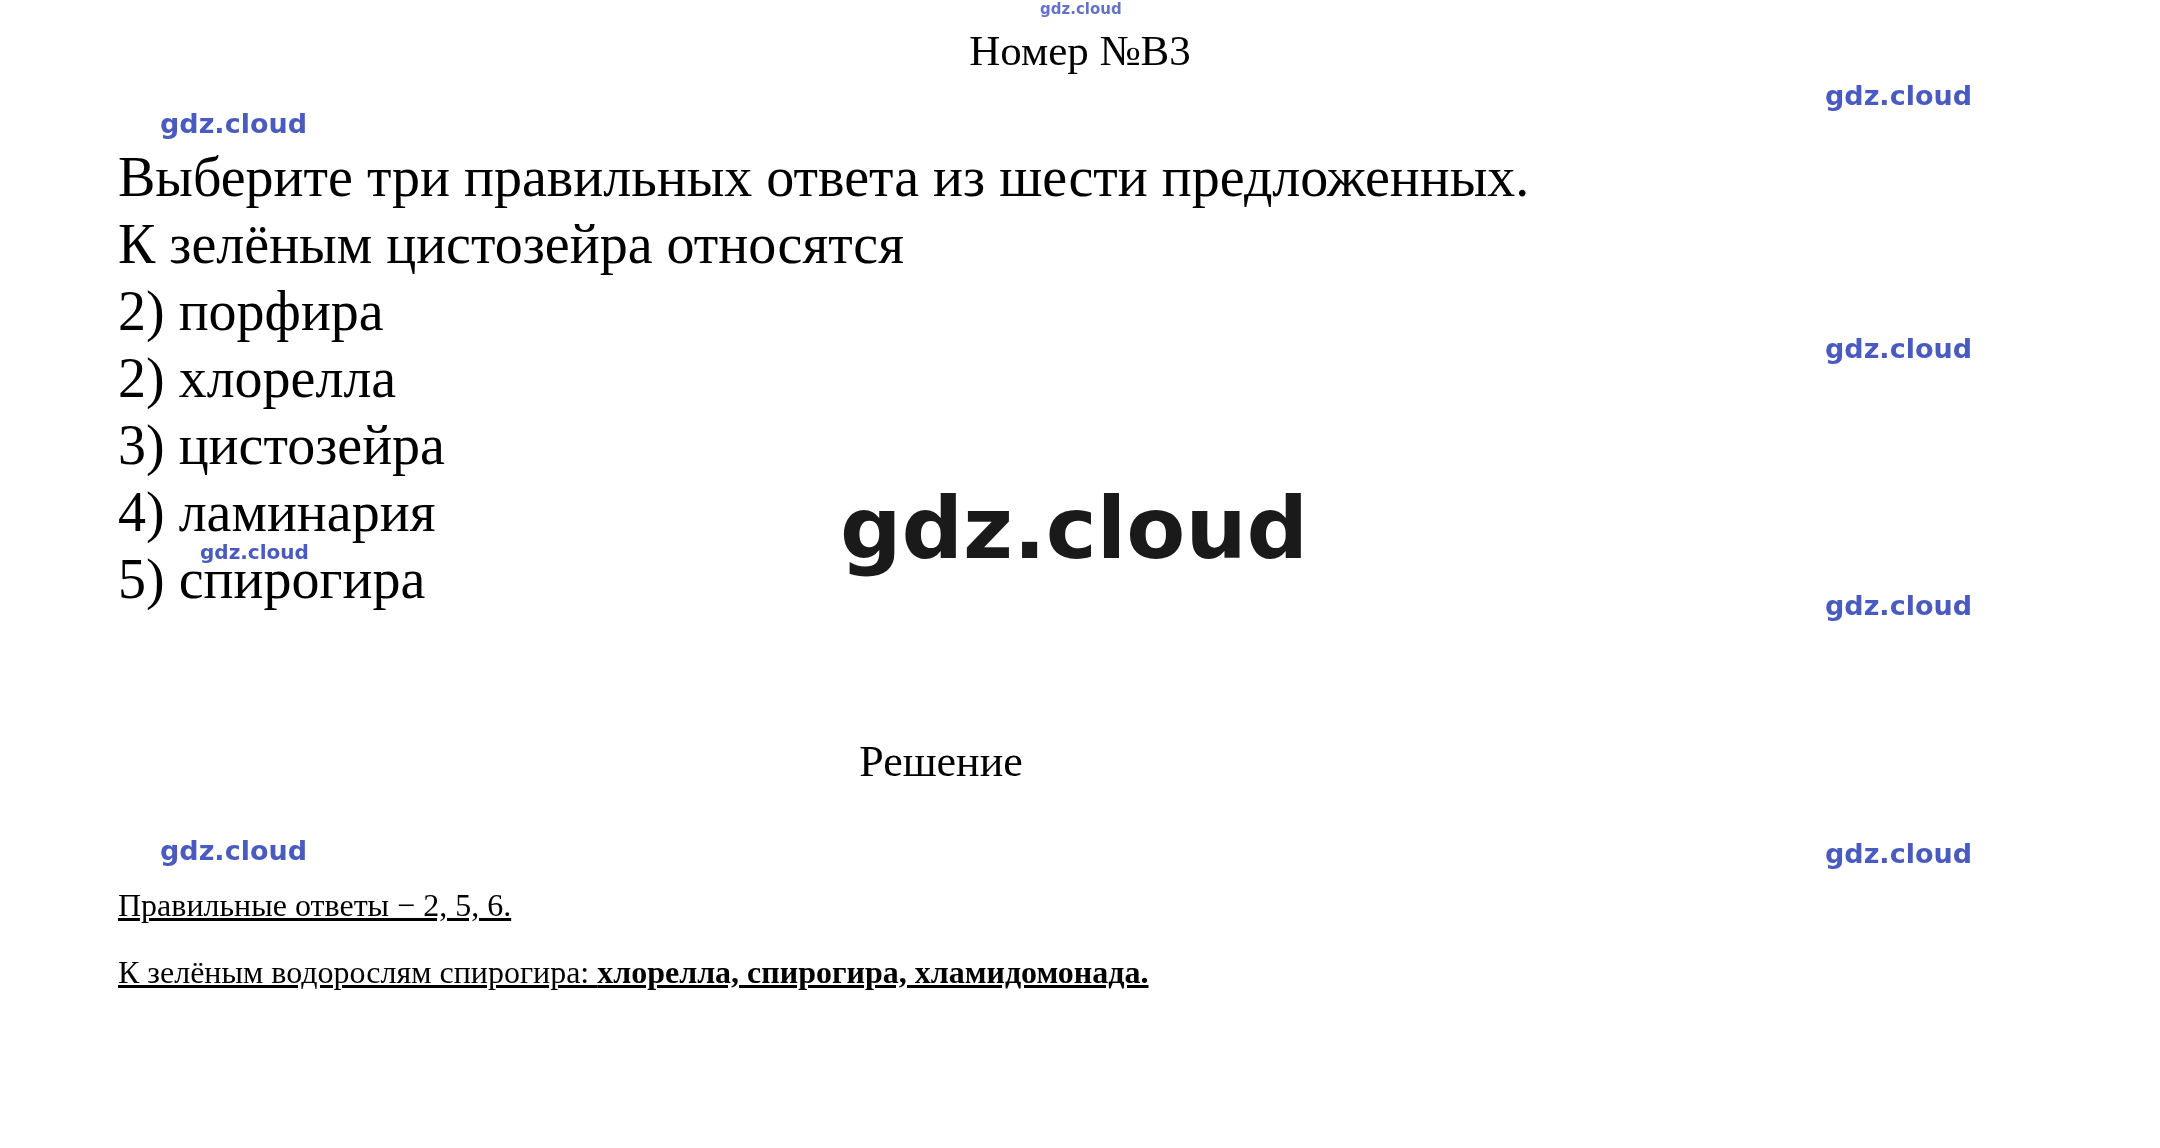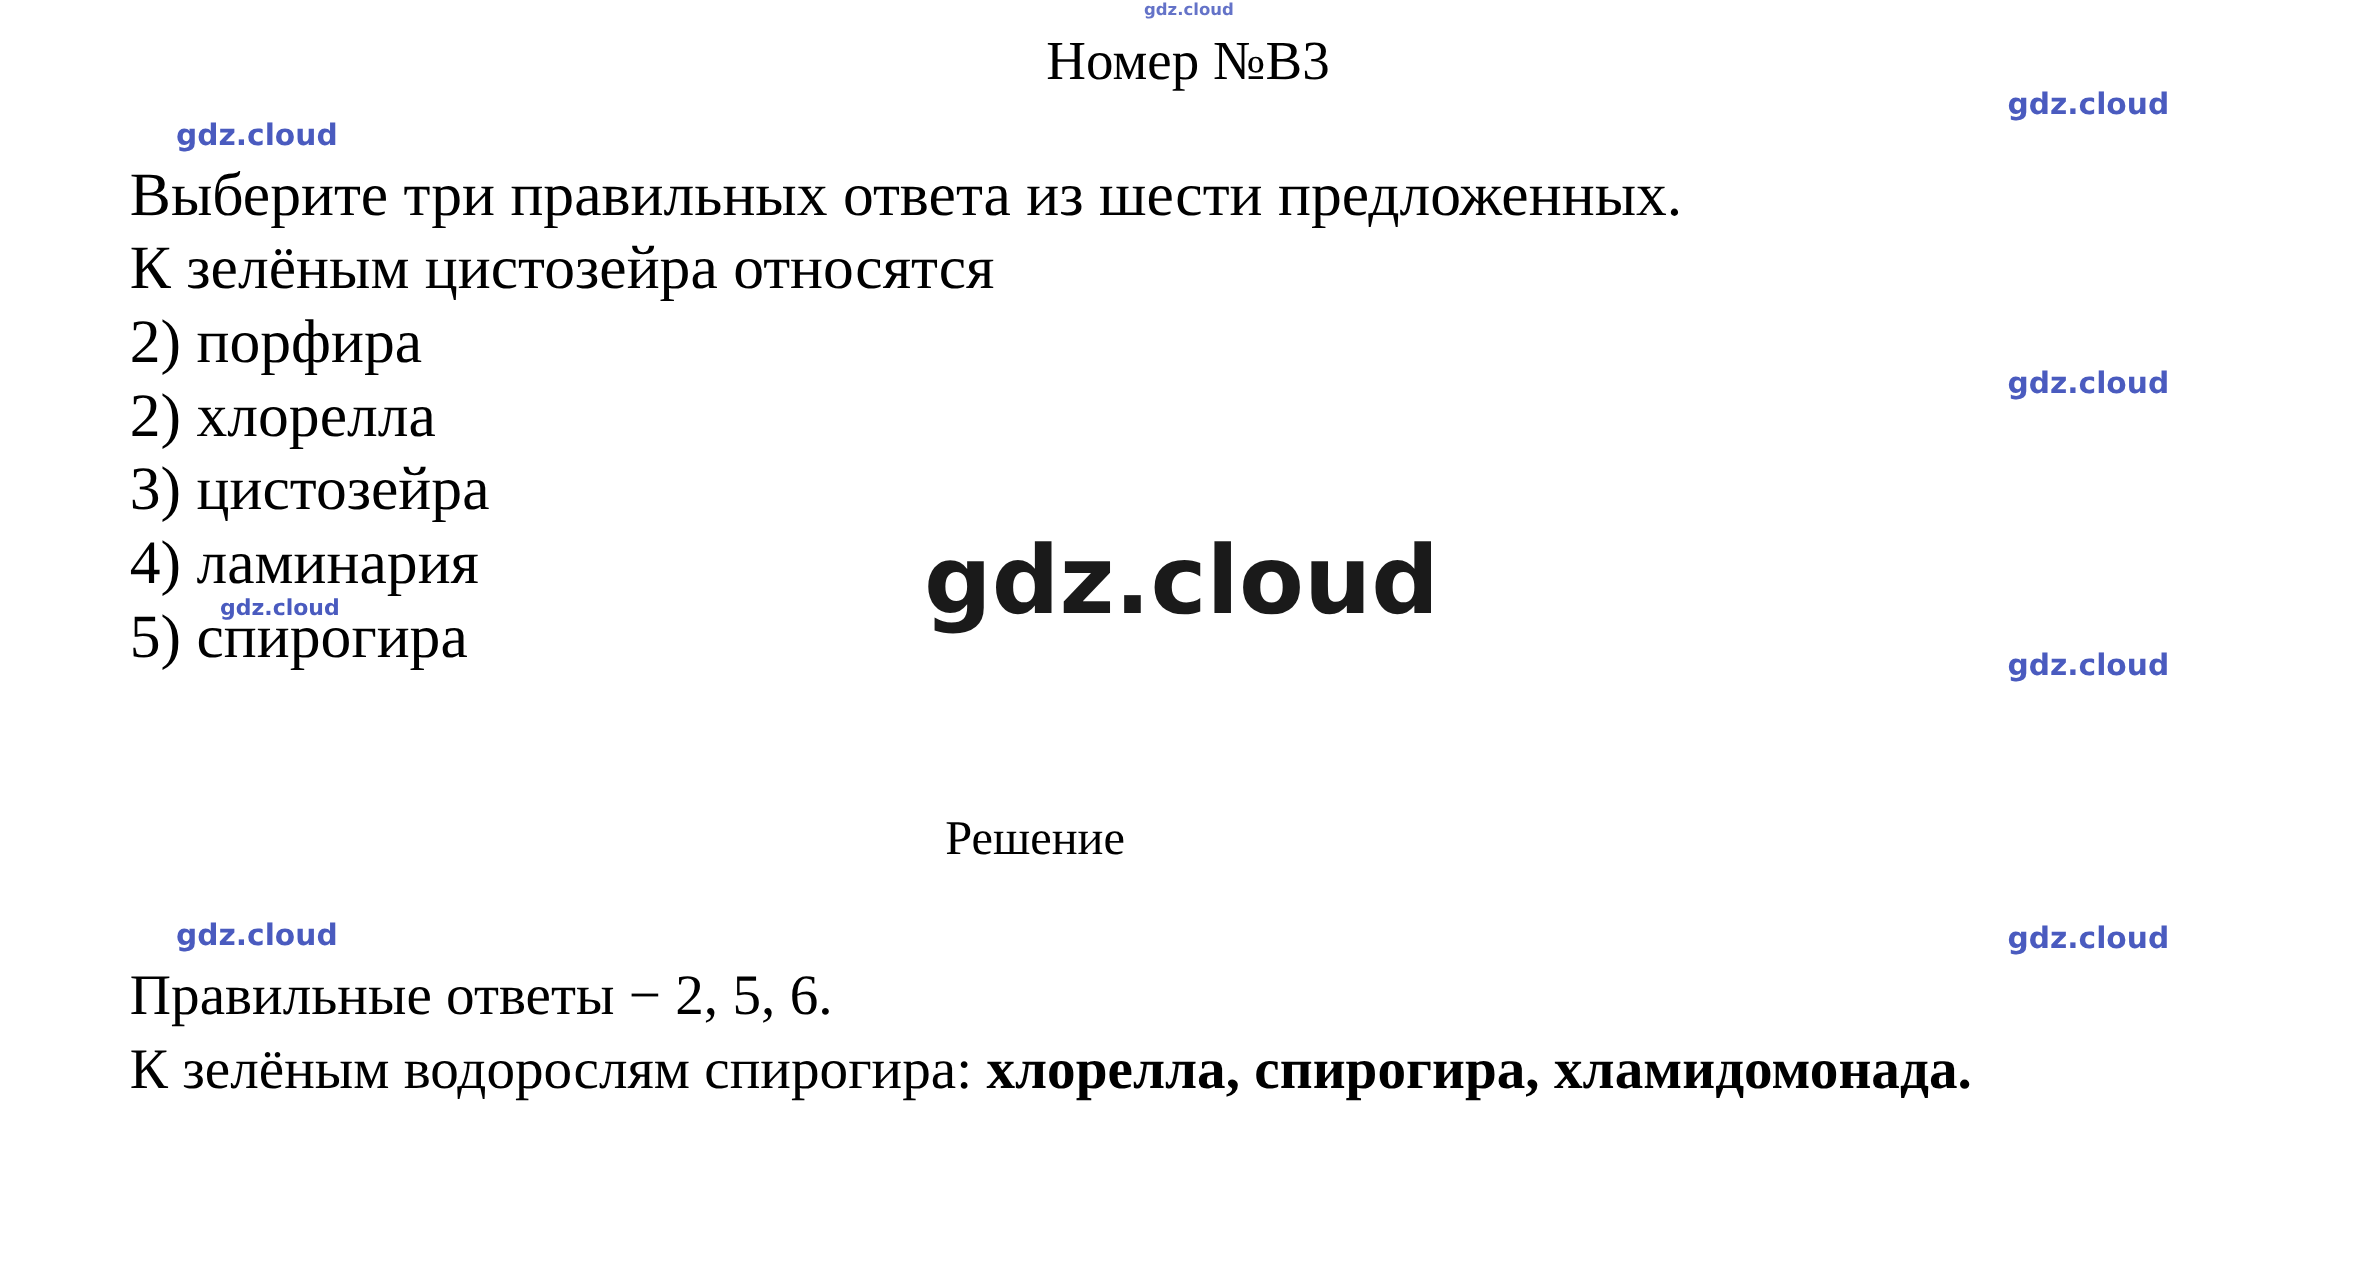--- a/index.html
+++ b/index.html
@@ -19,21 +19,21 @@
     position: relative;
     width: 2160px;
     height: 1148px;
   }
   .title {
     position: absolute;
     top: 26px;
     left: 0;
     width: 2160px;
     text-align: center;
-    font-size: 50px;
+    font-size: 43px;
     font-family: "Liberation Serif", serif;
   }
   .block-task {
     position: absolute;
     left: 118px;
     top: 144px;
     width: 1700px;
   }
   .line {
     font-size: 56px;
@@ -50,23 +50,24 @@
     font-size: 44px;
     font-family: "Liberation Serif", serif;
   }
   .block-answer {
     position: absolute;
     left: 118px;
     top: 872px;
     width: 1950px;
   }
   .answer-line {
-    font-size: 52px;
+    font-size: 32px;
     line-height: 67px;
     white-space: nowrap;
+    text-decoration: underline;
   }
   .answer-strong {
     font-weight: bold;
   }
   
   .wm {
     position: absolute;
     color: #4a5bbf;
     font-family: "DejaVu Sans", sans-serif;
     font-weight: bold;

